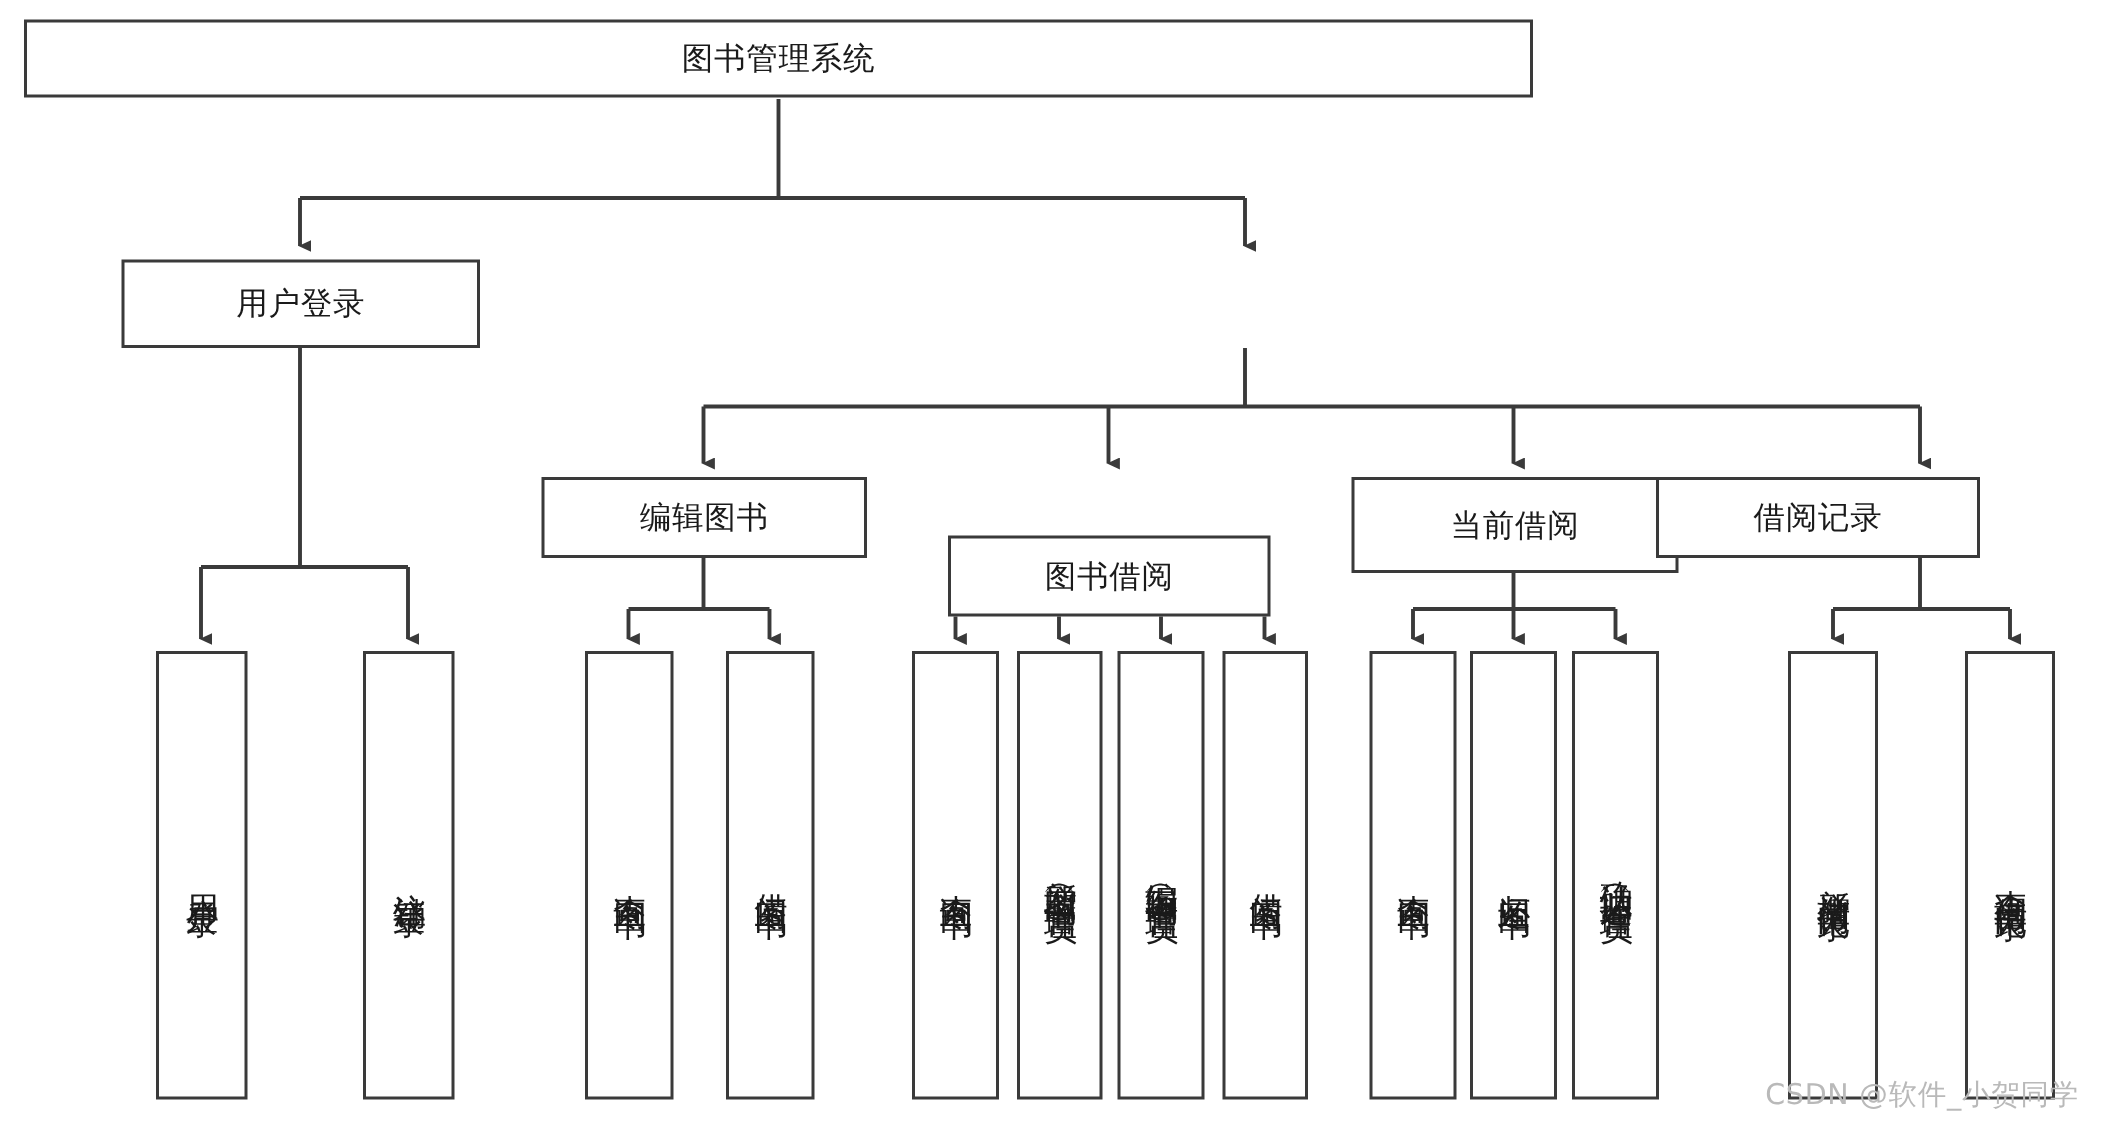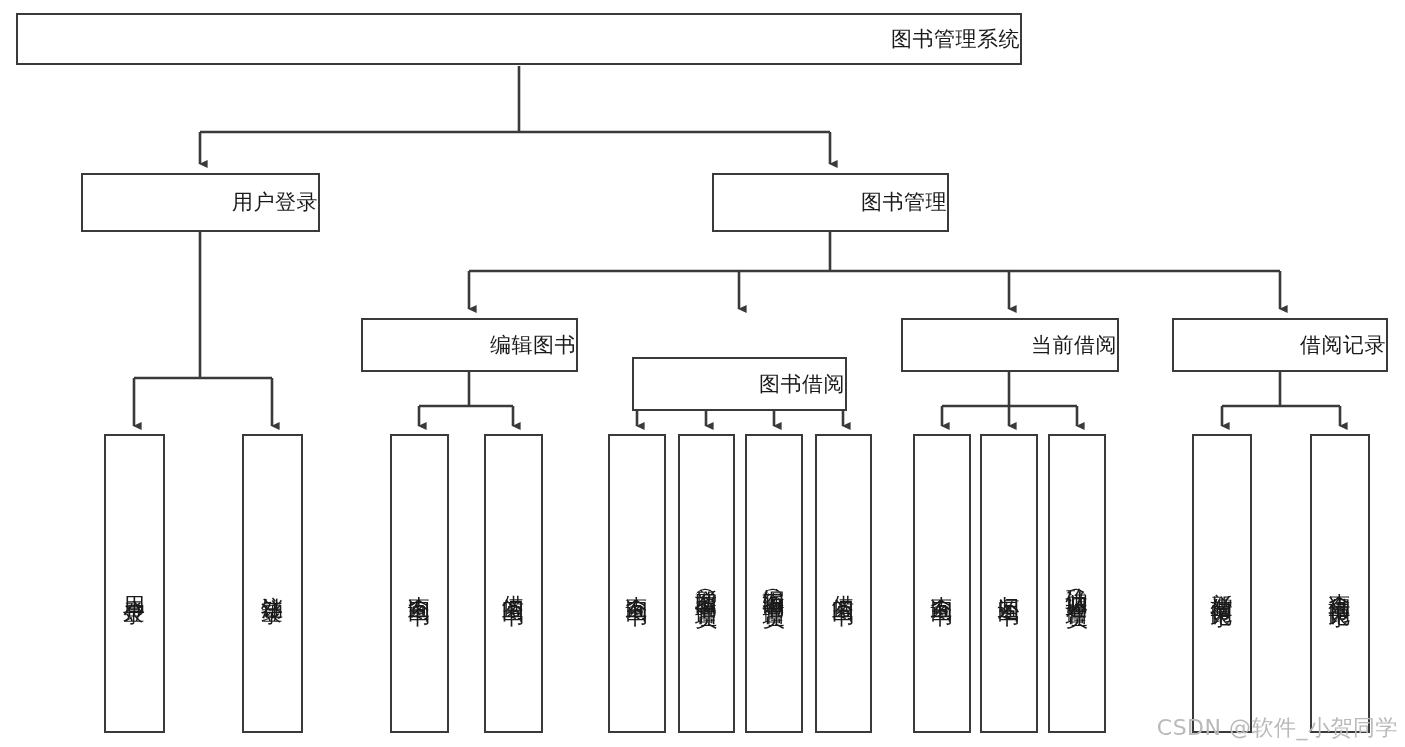--- a/index.html
+++ b/index.html
@@ -26,21 +26,21 @@
     height: 747px;
     pointer-events: none;
   }
   .node {
     position: absolute;
     box-sizing: border-box;
     background: #ffffff;
     border: 2px solid #3a3a3a;
     display: flex;
     align-items: center;
-    justify-content: flex-end;
+    justify-content: center;
     color: #1a1a1a;
   }
   .node-label {
     display: block;
     text-align: center;
     line-height: 1.18;
     white-space: nowrap;
   }
   
   .node.horizontal .node-label {
@@ -63,23 +63,23 @@
     line-height: 1.05;
     letter-spacing: 3px;
     white-space: nowrap;
     max-height: 286px;
   }
   .node.vertical.tall .node-label {
     max-height: 292px;
   }
   #watermark {
     position: absolute;
-    right: 7px;
+    right: 19px;
     bottom: 4px;
-    font-size: 22px;
+    font-size: 19px;
     color: #b9b9b9;
     letter-spacing: 0.5px;
     white-space: nowrap;
   }
 </style>
 </head>
 <body>
 
 <div id="diagram-root">
 
@@ -136,37 +136,34 @@
   </svg>
 
   <div class="node root horizontal" style="left:16px; top:13px; width:1006px; height:52px;">
     <span class="node-label">图书管理系统</span>
   </div>
 
   <div class="node horizontal" style="left:81px; top:173px; width:239px; height:59px;">
     <span class="node-label">用户登录</span>
   </div>
 
-  <div class="node horizontal" style="left:712px; top:173px; width:237px; height:59px;">
-    <span class="node-label">图书管理</span>
-  </div>
 
   <div class="node horizontal" style="left:361px; top:318px; width:217px; height:54px;">
     <span class="node-label">编辑图书</span>
   </div>
 
   <div class="node horizontal" style="left:632px; top:318px; width:215px; height:54px;margin-top:39px;">
     <span class="node-label">图书借阅</span>
   </div>
 
-  <div class="node horizontal" style="left:901px; top:318px; width:218px; height:54px;">
+  <div class="node horizontal" style="left:901px; top:318px; width:218px; height:64px;">
     <span class="node-label">当前借阅</span>
   </div>
 
-  <div class="node horizontal" style="left:1172px; top:318px; width:216px; height:54px;">
+  <div class="node horizontal" style="left:1104px; top:318px; width:216px; height:54px;">
     <span class="node-label">借阅记录</span>
   </div>
 
   <div class="node vertical" style="left:104px; top:434px; width:61px; height:299px;">
     <span class="node-label">用户登录</span>
   </div>
 
   <div class="node vertical" style="left:242px; top:434px; width:61px; height:299px;">
     <span class="node-label">注销登录</span>
   </div>

